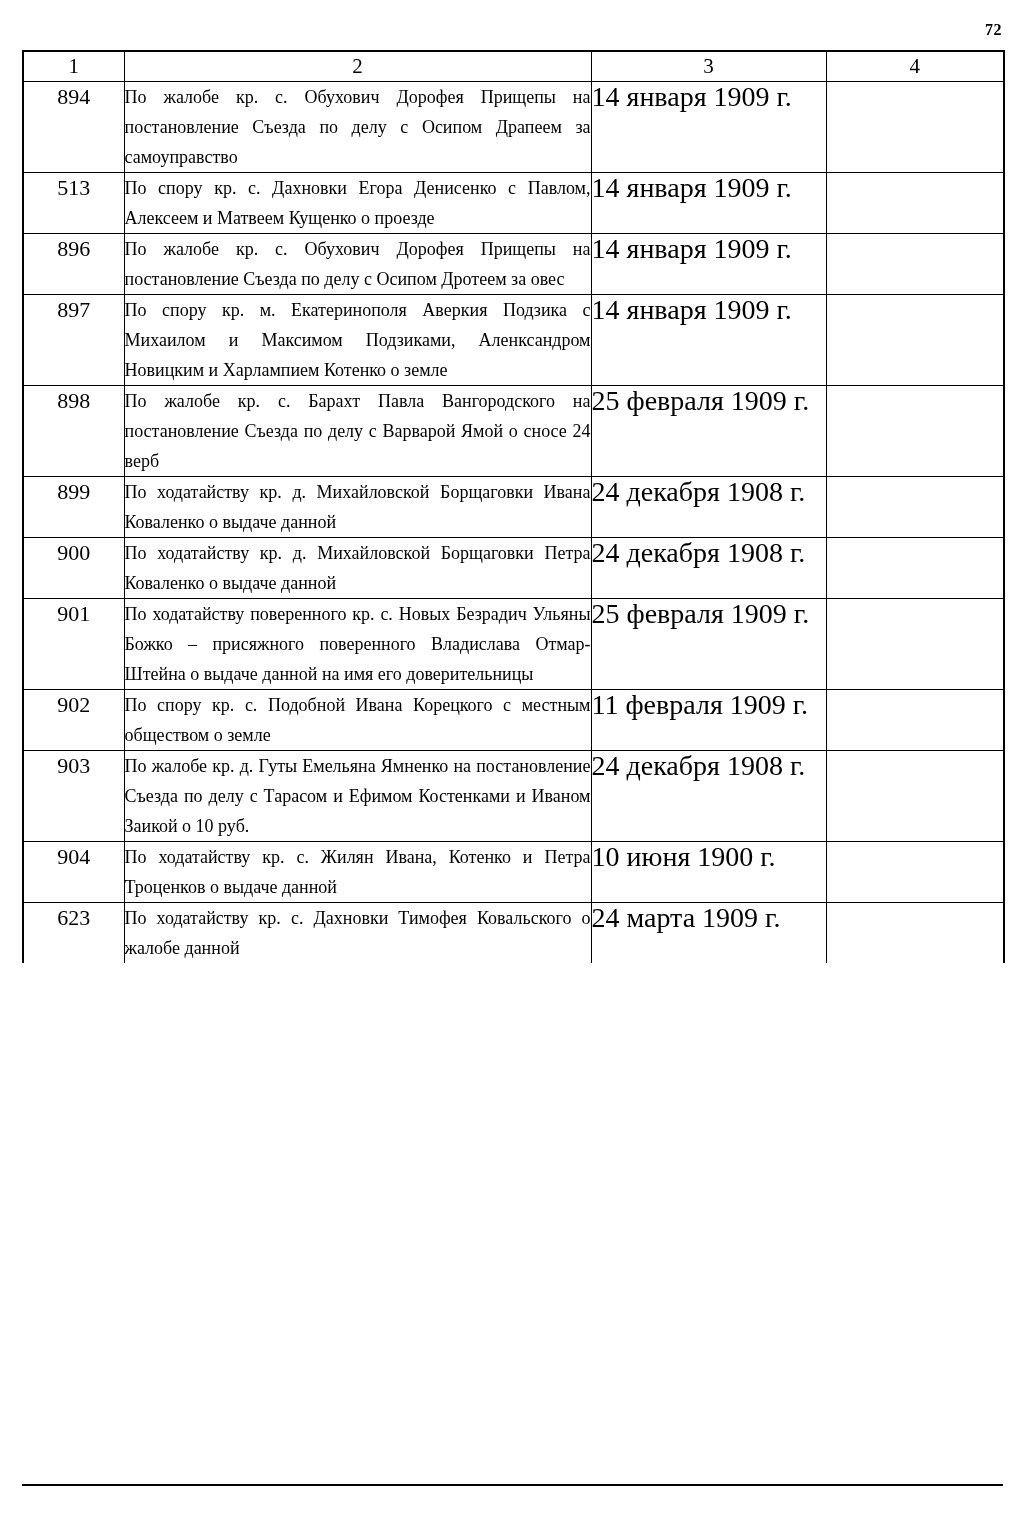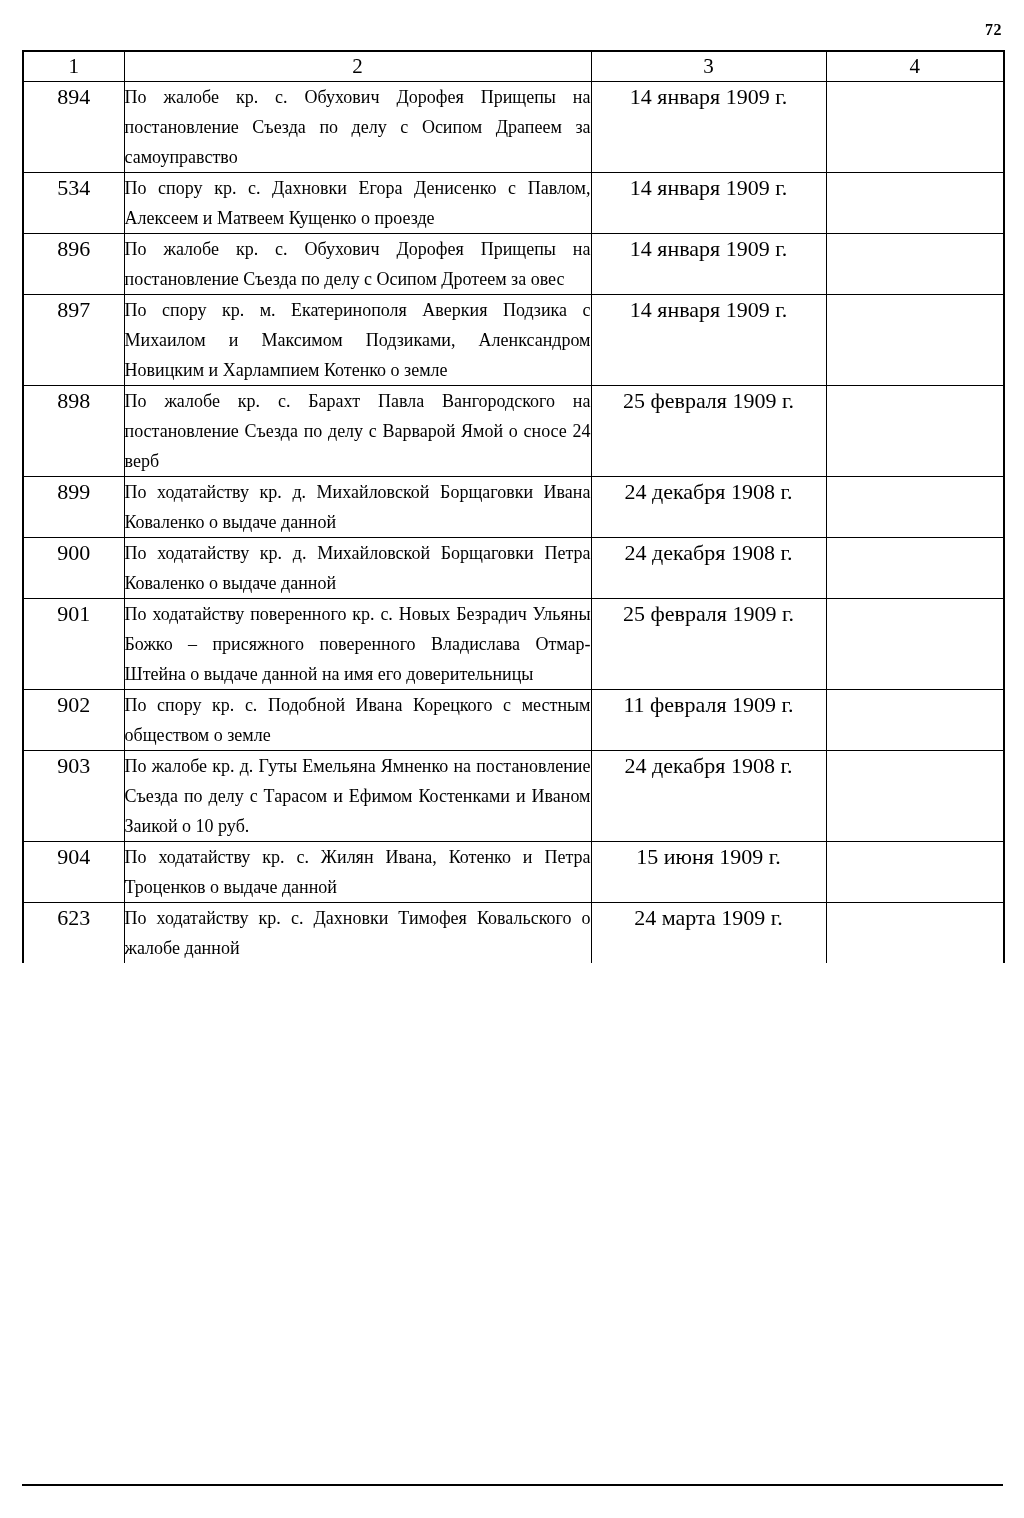--- a/index.html
+++ b/index.html
@@ -89,22 +89,21 @@
   .cell-desc {
     text-align: justify;
     text-align-last: left;
     font-size: 18px;
     line-height: 30px;
     padding: 19px 12px 9px 14px;
     hyphens: manual;
   }
 
   .cell-date {
-    text-align: center;
-    font-size: 22px;
+    font-size: 28px;
     line-height: 30px;
     padding-top: 19px;
     padding-bottom: 9px;
     white-space: nowrap;
   }
 
   .cell-note {
     font-size: 21px;
     padding-top: 19px;
   }
@@ -149,21 +148,21 @@
       </tr>
     </thead>
     <tbody id="table-body">
         <tr>
           <td class="cell-num">894</td>
           <td class="cell-desc">По жалобе кр. с. Обухович Дорофея Прищепы на постановление Съезда по делу с Осипом Драпеем за самоуправство</td>
           <td class="cell-date">14 января 1909 г.</td>
           <td class="cell-note"></td>
         </tr>
         <tr>
-          <td class="cell-num">534</td>
+          <td class="cell-num">513</td>
           <td class="cell-desc">По спору кр. с. Дахновки Егора Денисенко с Павлом, Алексеем и Матвеем Кущенко о проезде</td>
           <td class="cell-date">14 января 1909 г.</td>
           <td class="cell-note"></td>
         </tr>
         <tr>
           <td class="cell-num">896</td>
           <td class="cell-desc">По жалобе кр. с. Обухович Дорофея Прищепы на постановление Съезда по делу с Осипом Дротеем за овес</td>
           <td class="cell-date">14 января 1909 г.</td>
           <td class="cell-note"></td>
         </tr>
@@ -205,21 +204,21 @@
         </tr>
         <tr>
           <td class="cell-num">903</td>
           <td class="cell-desc">По жалобе кр. д. Гуты Емельяна Ямненко на постановление Съезда по делу с Тарасом и Ефимом Костенками и Иваном Заикой о 10 руб.</td>
           <td class="cell-date">24 декабря 1908 г.</td>
           <td class="cell-note"></td>
         </tr>
         <tr>
           <td class="cell-num">904</td>
           <td class="cell-desc">По ходатайству кр. с. Жилян Ивана, Котенко и Петра Троценков о выдаче данной</td>
-          <td class="cell-date">15 июня 1909 г.</td>
+          <td class="cell-date">10 июня 1900 г.</td>
           <td class="cell-note"></td>
         </tr>
         <tr>
           <td class="cell-num">623</td>
           <td class="cell-desc">По ходатайству кр. с. Дахновки Тимофея Ковальского о жалобе данной</td>
           <td class="cell-date">24 марта 1909 г.</td>
           <td class="cell-note"></td>
         </tr>
       </tbody>
   </table>

